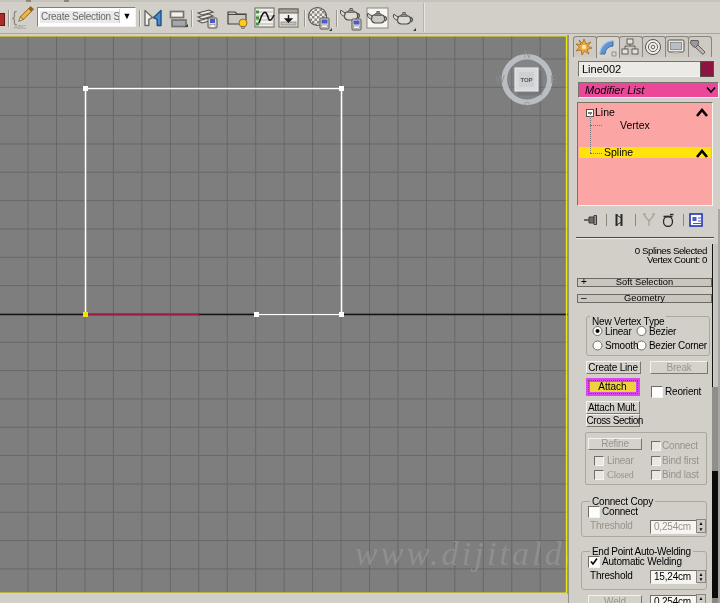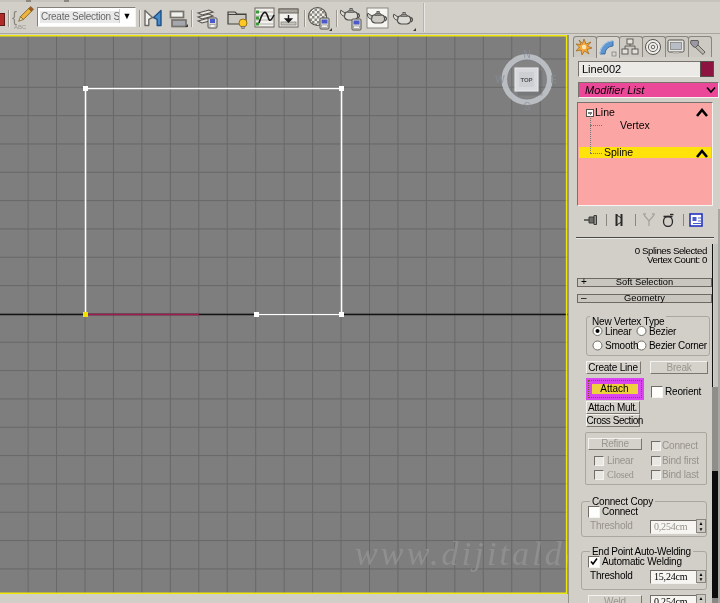--- a/index.html
+++ b/index.html
@@ -45,21 +45,21 @@
        border-bottom:1px solid #7b776f;border-right:1px solid #7b776f;
        font-size:10px;letter-spacing:-0.2px;color:#000;text-align:center;white-space:nowrap;}
   .btn.dis{color:#999690;}
   .cb{position:absolute;width:10px;height:10px;background:#fdfdfc;
       border-top:1px solid #716d66;border-left:1px solid #716d66;border-bottom:1px solid #f4f3f0;border-right:1px solid #f4f3f0;}
   .cb.dis{background:#e9e7e2;}
   .lbl{position:absolute;font-size:10px;letter-spacing:-0.2px;color:#000;white-space:nowrap;}
   .lbl.dis{color:#97938b;}
   .spin{position:absolute;height:12px;background:#f6f5f2;
         border-top:1px solid #716d66;border-left:1px solid #716d66;border-bottom:1px solid #f2f1ee;border-right:1px solid #f2f1ee;
-        font-size:10px;letter-spacing:-0.2px;color:#000;padding-left:3px;line-height:12px;font-family:Liberation Serif, serif;}
+        font-size:10px;letter-spacing:-0.2px;color:#000;padding-left:3px;line-height:12px;}
   .spin.dis{color:#97938b;}
   .spbtn{position:absolute;width:9px;height:13px;}
 </style>
 </head>
 <body>
 <div class="abs" id="toolbar">
   <div class="abs" style="left:0;top:0;width:720px;height:2px;background:#c6c3bc;"></div>
   <div class="abs" style="left:26px;top:0;width:5px;height:2px;background:#8a8780;"></div>
   <div class="abs" style="left:64px;top:0;width:5px;height:2px;background:#8a8780;"></div>
   <div class="abs" style="left:0;top:13px;width:4px;height:11px;background:#b02a28;border:1px solid #5c1a18;border-left:none;"></div>
@@ -414,21 +414,21 @@
       <circle cx="73.5" cy="310.5" r="4.5" fill="#fdfdfc" stroke="#716d66" stroke-width="1"></circle>
     </g>
     <text x="37" y="299.5" font-size="10" letter-spacing="-0.2" fill="#000">Linear</text>
     <text x="81" y="299.5" font-size="10" letter-spacing="-0.2" fill="#000">Bezier</text>
     <text x="37" y="314" font-size="10" letter-spacing="-0.2" fill="#000">Smooth</text>
     <text x="81" y="314" font-size="10" fill="#000" letter-spacing="-0.3">Bezier Corner</text>
   </svg>
 
   <div class="btn" style="left:17.5px;top:325.5px;width:53px;height:11px;line-height:11px;">Create Line</div>
   <div class="btn dis" style="left:82px;top:325.5px;width:56px;height:11px;line-height:11px;">Break</div>
-  <div class="abs" style="left:17.5px;top:342.5px;width:46px;height:10px;background:#edd23e;border:6px solid #d946ef;outline:1px dotted #6b5a10;outline-offset:-3px;font-size:10px;text-align:center;line-height:10px;">Attach</div>
+  <div class="abs" style="left:17.5px;top:342.5px;width:46px;height:10px;background:#edd23e;border:4px solid #d946ef;outline:1px dotted #6b5a10;outline-offset:-3px;font-size:10px;text-align:center;line-height:10px;">Attach</div>
   <div class="cb" style="left:83px;top:351px;"></div>
   <div class="lbl" style="left:97px;top:351px;">Reorient</div>
   <div class="btn" style="left:17.5px;top:366px;width:52px;height:11px;line-height:11px;letter-spacing:-0.3px;">Attach Mult.</div>
   <div class="btn" style="left:17.5px;top:379px;width:52px;height:11px;line-height:11px;letter-spacing:-0.45px;">Cross Section</div>
 
   <div class="gbox" style="left:16.5px;top:397px;width:120px;height:51px;border-radius:2px;"></div>
   <div class="btn dis" style="left:20px;top:403px;width:52px;height:10px;line-height:10px;">Refine</div>
   <div class="cb dis" style="left:82.5px;top:406px;width:8px;height:8px;"></div>
   <div class="lbl dis" style="left:94px;top:405px;">Connect</div>
   <div class="cb dis" style="left:26px;top:420.5px;width:8px;height:8px;"></div>

